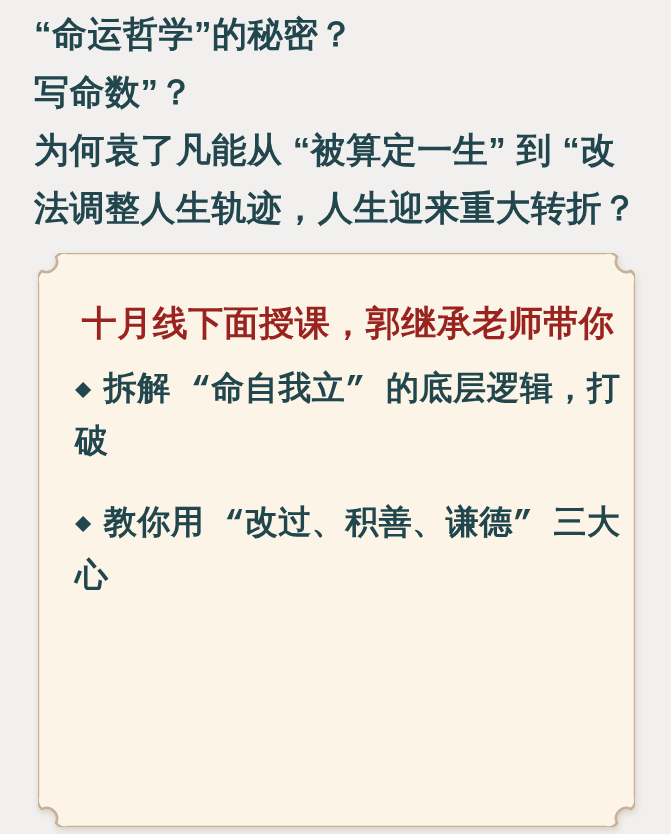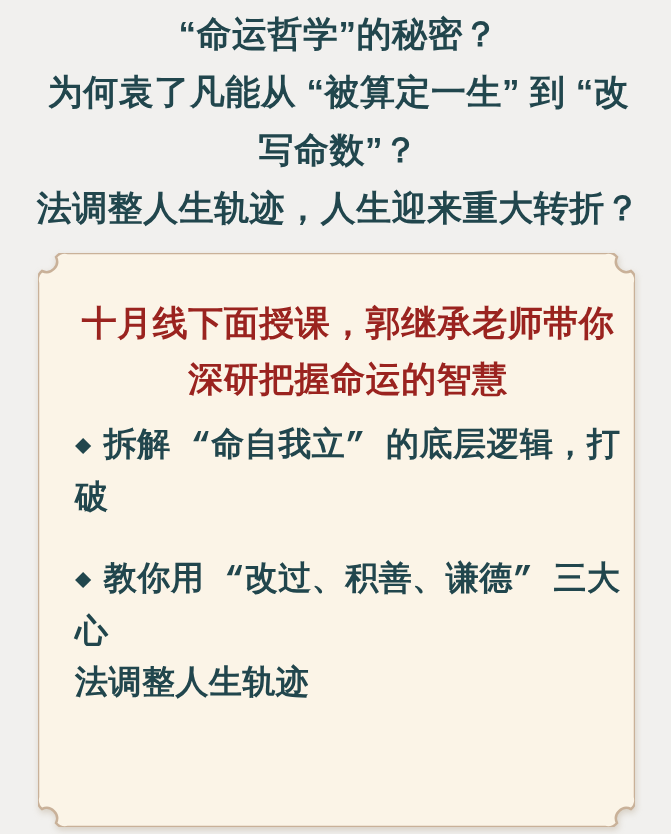--- a/index.html
+++ b/index.html
@@ -19,21 +19,20 @@
   }
   
   .intro{
     padding:5px 28px 0 34px;
   }
   .intro-line{
     font-size:35px;
     line-height:58px;
     letter-spacing:0.5px;
     white-space:nowrap;
-    text-align:center;
   }
   
   .card{
     position:relative;
     width:597px;
     height:574px;
     margin:16px 36px 0 38px;
   }
   .card-frame{
     position:absolute;
@@ -77,22 +76,22 @@
     color:var(--teal);
   }
 </style>
 </head>
 <body>
 
 <div class="page">
 
   <section class="intro">
     <p class="intro-line">“命运哲学”的秘密？</p>
+    <p class="intro-line">写命数”？</p>
     <p class="intro-line">为何袁了凡能从 “被算定一生” 到 “改</p>
-    <p class="intro-line">写命数”？</p>
     <p class="intro-line">法调整人生轨迹，人生迎来重大转折？</p>
   </section>
 
   <section class="card">
     <svg class="card-frame" viewBox="0 0 597 574" aria-hidden="true">
       <path class="frame" d="
         M 30 0
         L 567 0
         A 12 12 0 0 1 579 4
         A 10.5 10.5 0 0 0 593 18
@@ -108,29 +107,27 @@
         L 0 30
         A 12 12 0 0 1 4 18
         A 10.5 10.5 0 0 0 18 4
         A 12 12 0 0 1 30 0
         Z"></path>
     </svg>
 
     <div class="card-content">
       <h2 class="card-heading">
         <span>十月线下面授课，郭继承老师带你</span><br>
-        <span>深研把握命运的智慧</span>
       </h2>
 
       <div class="bullets">
         <p class="bullet">
           <span class="diamond">◆</span><span>拆解 “命自我立” 的底层逻辑，打破</span><br>
         </p>
         <p class="bullet">
           <span class="diamond">◆</span><span>教你用 “改过、积善、谦德” 三大心</span><br>
-          <span>法调整人生轨迹</span>
         </p>
 
       </div>
     </div>
   </section>
 
 </div>
 
 </body></html>

